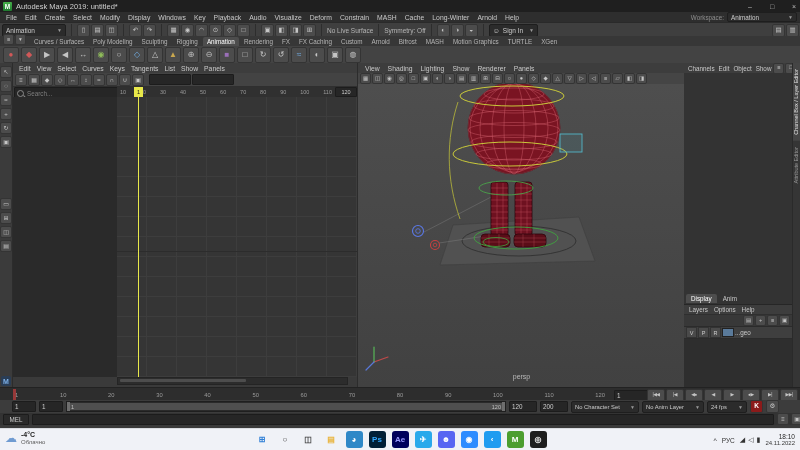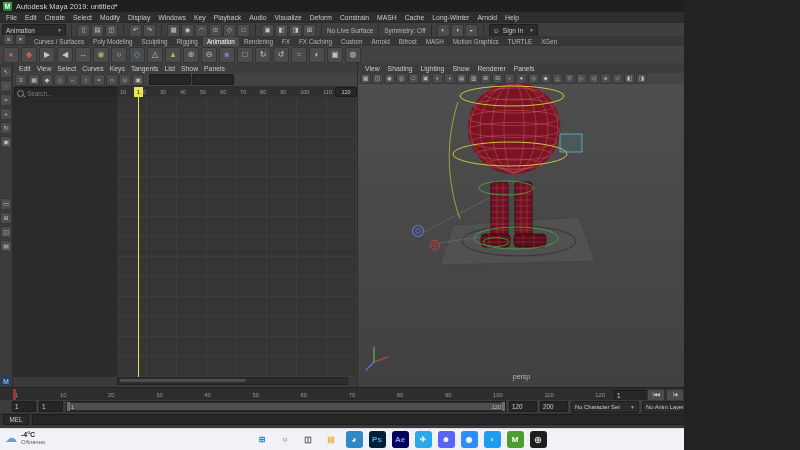--- a/index.html
+++ b/index.html
@@ -1,16 +1,16 @@
 <!DOCTYPE html>
 <html><head>
 <meta charset="utf-8">
 <style>
   html,body{margin:0;padding:0;background:#222}
-  #screen{position:relative;width:684px;height:450px;background:#4c1d95;
+  #screen{position:relative;width:800px;height:450px;background:#4c1d95;
     font-family:"Liberation Sans",sans-serif;color:#c8c8c8;overflow:hidden;
     -webkit-user-select:none;user-select:none}
   .abs{position:absolute}
   .flex{display:flex;align-items:center}
   .icn{display:flex;align-items:center;justify-content:center;background:#4c4c4c;
     border:1px solid #343434;border-radius:2px;color:#c5c5c5;flex:none;line-height:1;overflow:hidden}
   .s9{width:9px;height:9px;font-size:5.5px}
   .s10{width:10px;height:10px;font-size:6px}
   .s11{width:11px;height:11px;font-size:6.5px}
   .s14{width:14px;height:14px;font-size:8px}

